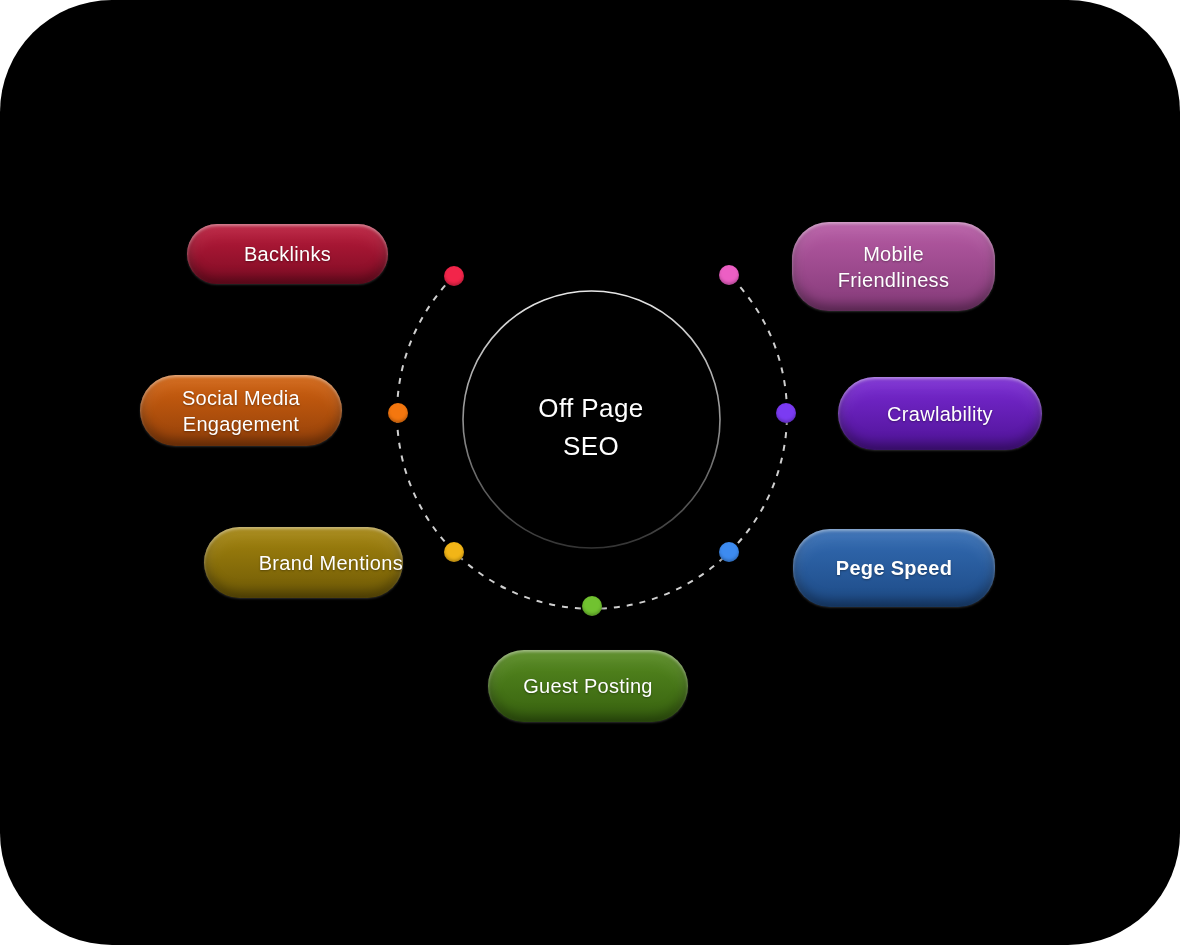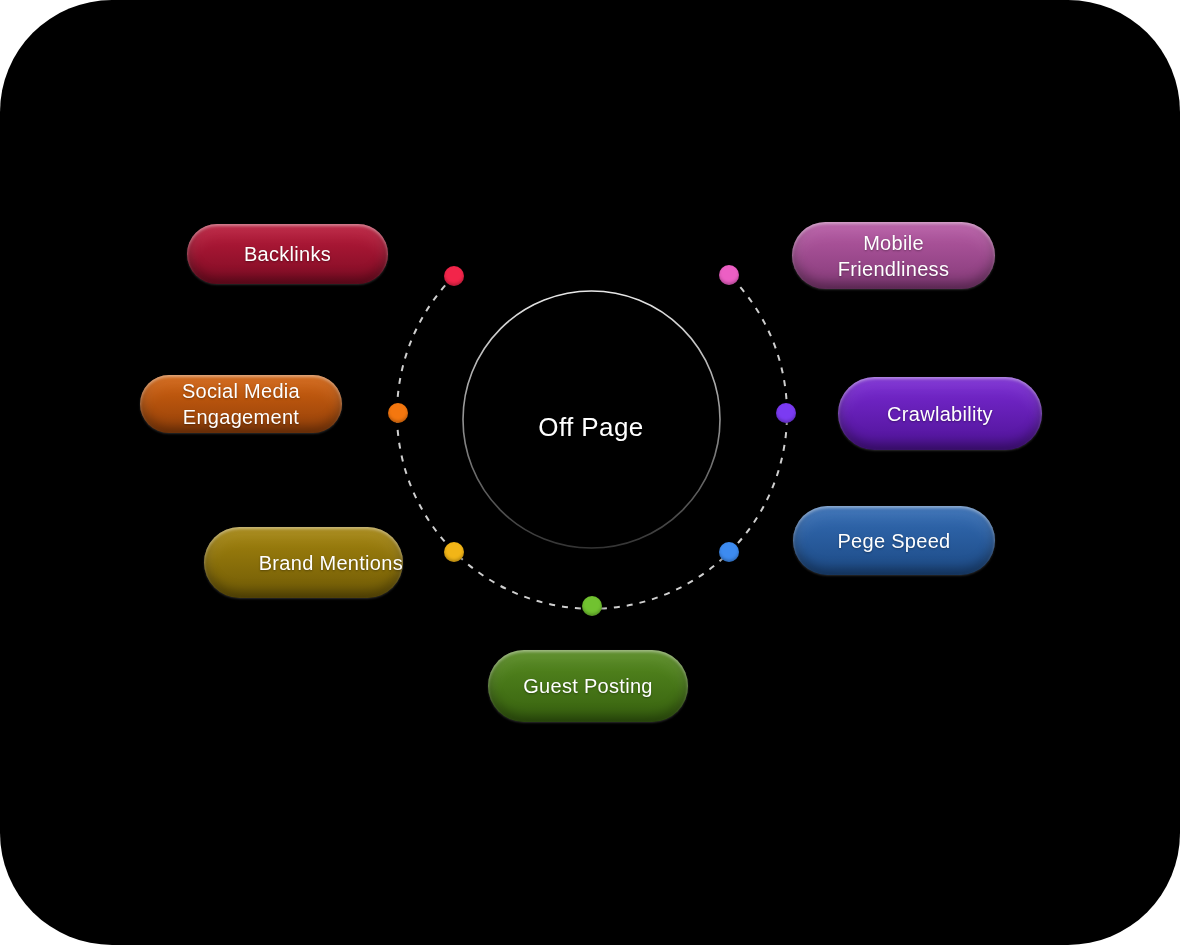--- a/index.html
+++ b/index.html
@@ -61,26 +61,26 @@
     color: #fff;
     font-size: 20px;
     line-height: 26px;
     text-align: center;
     letter-spacing: 0.3px;
     white-space: pre-line;
     text-shadow: 0 1px 2px rgba(0,0,0,0.35);
   }
   
   .p0 { left: 187px; top: 224px; width: 201px; height: 60px; }
-  .p1 { left: 140px; top: 375px; width: 202px; height: 58px; }
+  .p1 { left: 140px; top: 375px; width: 202px; height: 71px; }
   .p2 { left: 204px; top: 527px; width: 199px; height: 71px; justify-content: flex-end; }
   .p3 { left: 488px; top: 650px; width: 200px; height: 72px; }
-  .p4 { left: 792px; top: 222px; width: 203px; height: 67px; }
+  .p4 { left: 792px; top: 222px; width: 203px; height: 89px; }
   .p5 { left: 838px; top: 377px; width: 204px; height: 73px; }
-  .p6 { left: 793px; top: 506px; width: 202px; height: 69px; }
+  .p6 { left: 793px; top: 529px; width: 202px; height: 78px; font-weight: bold; }
   .dot {
     position: absolute;
     width: 20px; height: 20px;
     border-radius: 50%;
     background: var(--dot, #888);
     transform: translate(-50%, -50%);
     box-shadow:
       inset 0 -2px 3px rgba(0,0,0,0.25),
       0 2px 5px rgba(0,0,0,0.5);
   }
@@ -105,20 +105,21 @@
         <stop offset="55%" stop-color="#8a8a8a"></stop>
         <stop offset="100%" stop-color="#343434"></stop>
       </linearGradient>
     </defs>
     <circle cx="591.5" cy="419.5" r="128.5" fill="none" stroke="url(#ringGrad)" stroke-width="1.6"></circle>
     <path class="dashed-arc" d="M 454 276 A 195 195 0 1 0 729 275"></path>
   </svg>
 
   <div class="center-title">
     <div>Off Page</div>
+    <div>SEO</div>
   </div>
 
   <div class="pill p0" style="--pt: #bb1b3b; --pb: #7e0c24; --dot: #f2254a;">
     <span class="pill-label">Backlinks</span>
   </div>
   <div class="pill p1" style="--pt: #d2620f; --pb: #93400a; --dot: #f4770f;">
     <span class="pill-label">Social Media
 Engagement</span>
   </div>
   <div class="pill p2" style="--pt: #a5850e; --pb: #6f5a06; --dot: #f2b517;">

